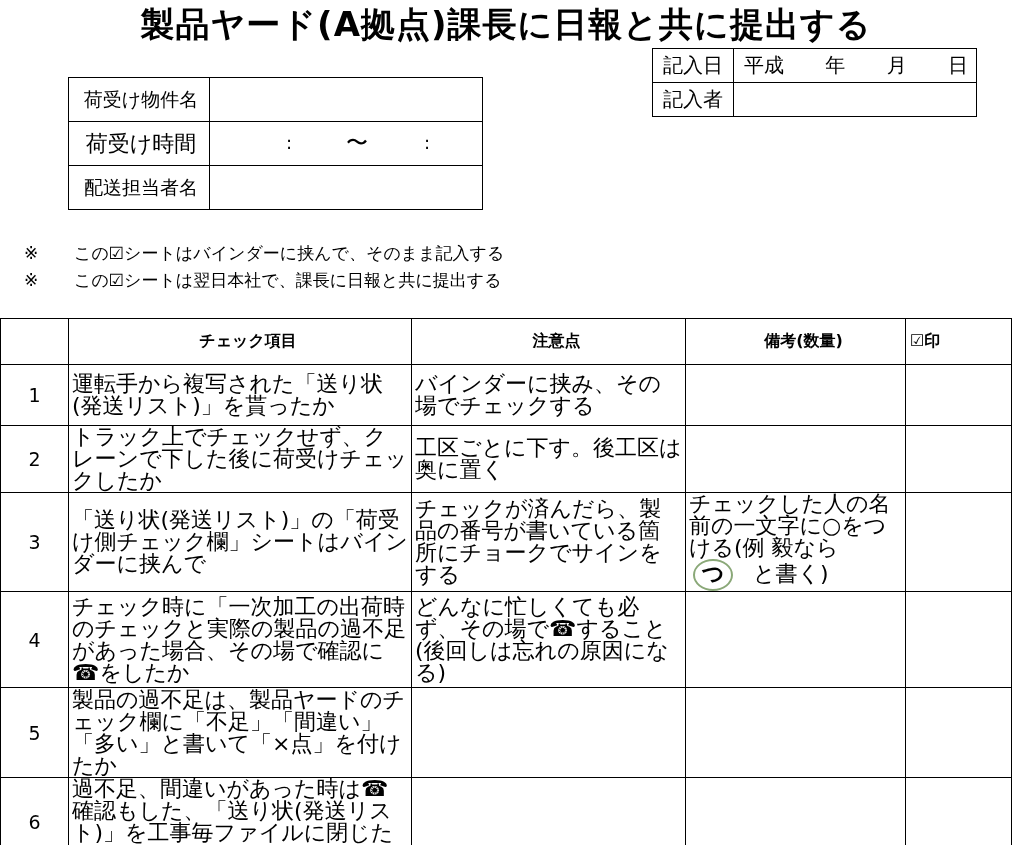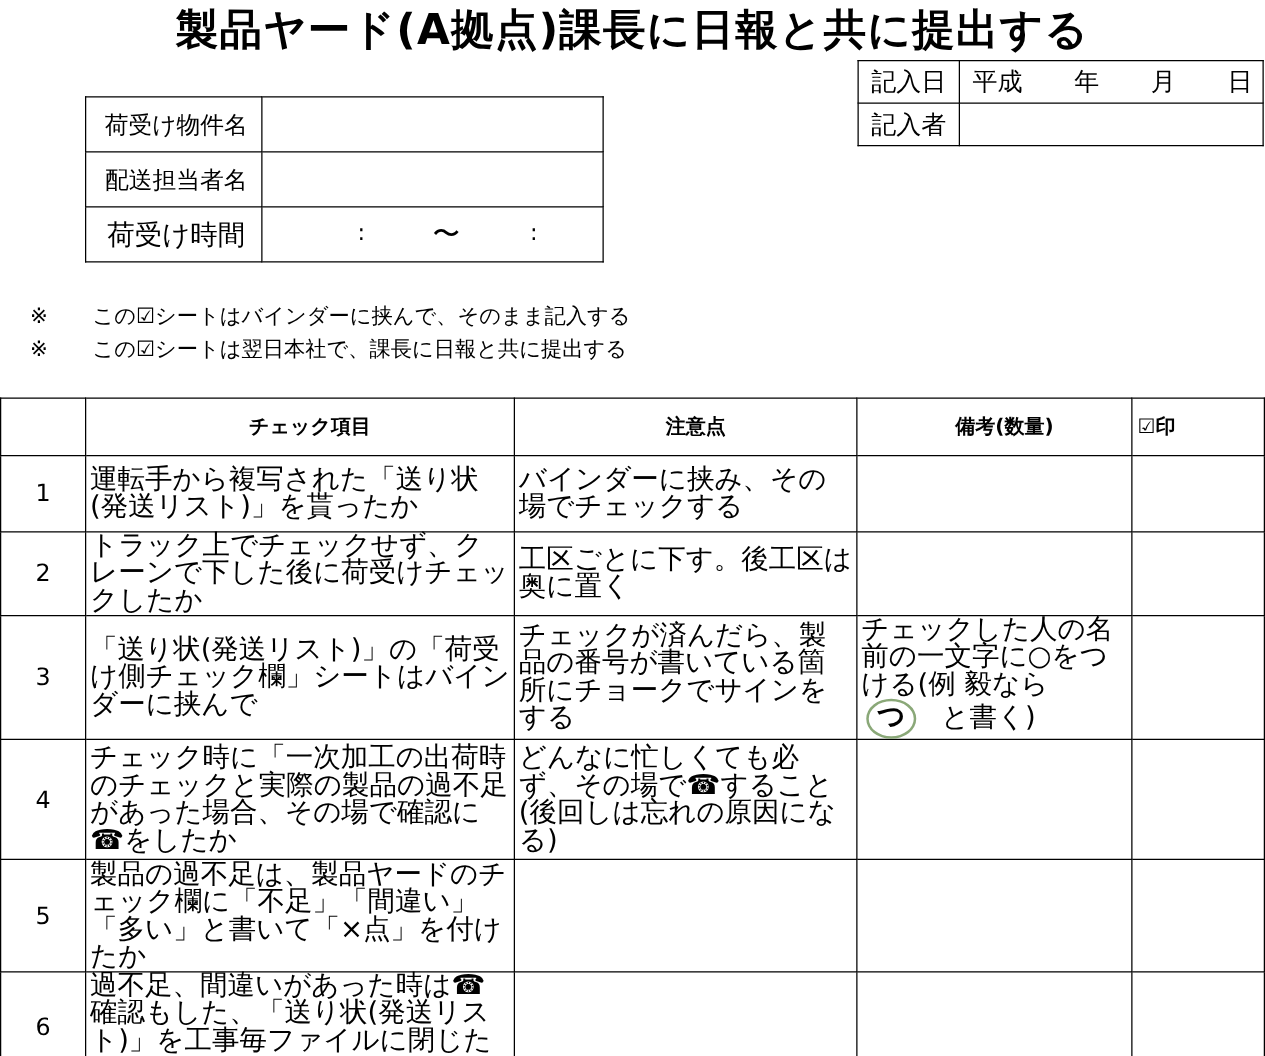--- a/index.html
+++ b/index.html
@@ -2,21 +2,21 @@
 <html><head>
 <meta charset="utf-8">
 <style>
   html, body { margin:0; padding:0; background:#ffffff; }
   body { width:1012px; height:845px; position:relative; overflow:hidden;
          font-family: "DejaVu Sans", "Liberation Sans", sans-serif; color:#000; }
   .title { position:absolute; left:0; top:2px; width:1012px; text-align:center;
            font-size:34px; font-weight:bold; letter-spacing:1px; line-height:44px; }
   table { border-collapse:collapse; }
   td, th { border:1.5px solid #000; padding:0; }
-  .meta-tbl { position:absolute; left:686px; top:48px; }
+  .meta-tbl { position:absolute; left:652px; top:48px; }
   .meta-tbl td { height:33px; font-size:20px; }
   .meta-tbl .lbl { width:80px; text-align:center; }
   .meta-tbl .val { width:242px; }
   .date-cell { display:flex; justify-content:space-between; padding:0 8px 0 10px;font-family:Liberation Serif, serif; }
   .info-tbl { position:absolute; left:68px; top:77px; }
   .info-tbl td { height:43px; font-size:19px; }
   .info-tbl .lbl { width:136px; padding-left:4px; white-space:nowrap;text-align:center; }
   .info-tbl .lbl.big { font-size:22px; }
   .info-tbl .val { width:272px; }
   .time-cell { position:relative; height:43px; }
@@ -58,32 +58,32 @@
 </tbody>
   </table>
 
 <table class="info-tbl">
   <tbody>
       <tr>
     <td class="lbl">荷受け物件名</td>
     <td class="val"></td>
   </tr>
   <tr>
-    <td class="lbl">配送担当者名</td>
-    <td class="val"></td>
-  </tr>
-  <tr>
     <td class="lbl big">荷受け時間</td>
     <td class="val">
       <div class="time-cell">
         <span style="left:76px;">:</span>
         <span style="left:136px; font-size:22px; top:6px;">〜</span>
         <span style="left:214px;">:</span>
       </div>
     </td>
+  </tr>
+  <tr>
+    <td class="lbl">配送担当者名</td>
+    <td class="val"></td>
   </tr>
 </tbody>
   </table>
 
 <div class="notes">
   <div class="note">
     <span class="mark">※</span>
     <span>この☑シートはバインダーに挟んで、そのまま記入する</span>
   </div>
   <div class="note">

